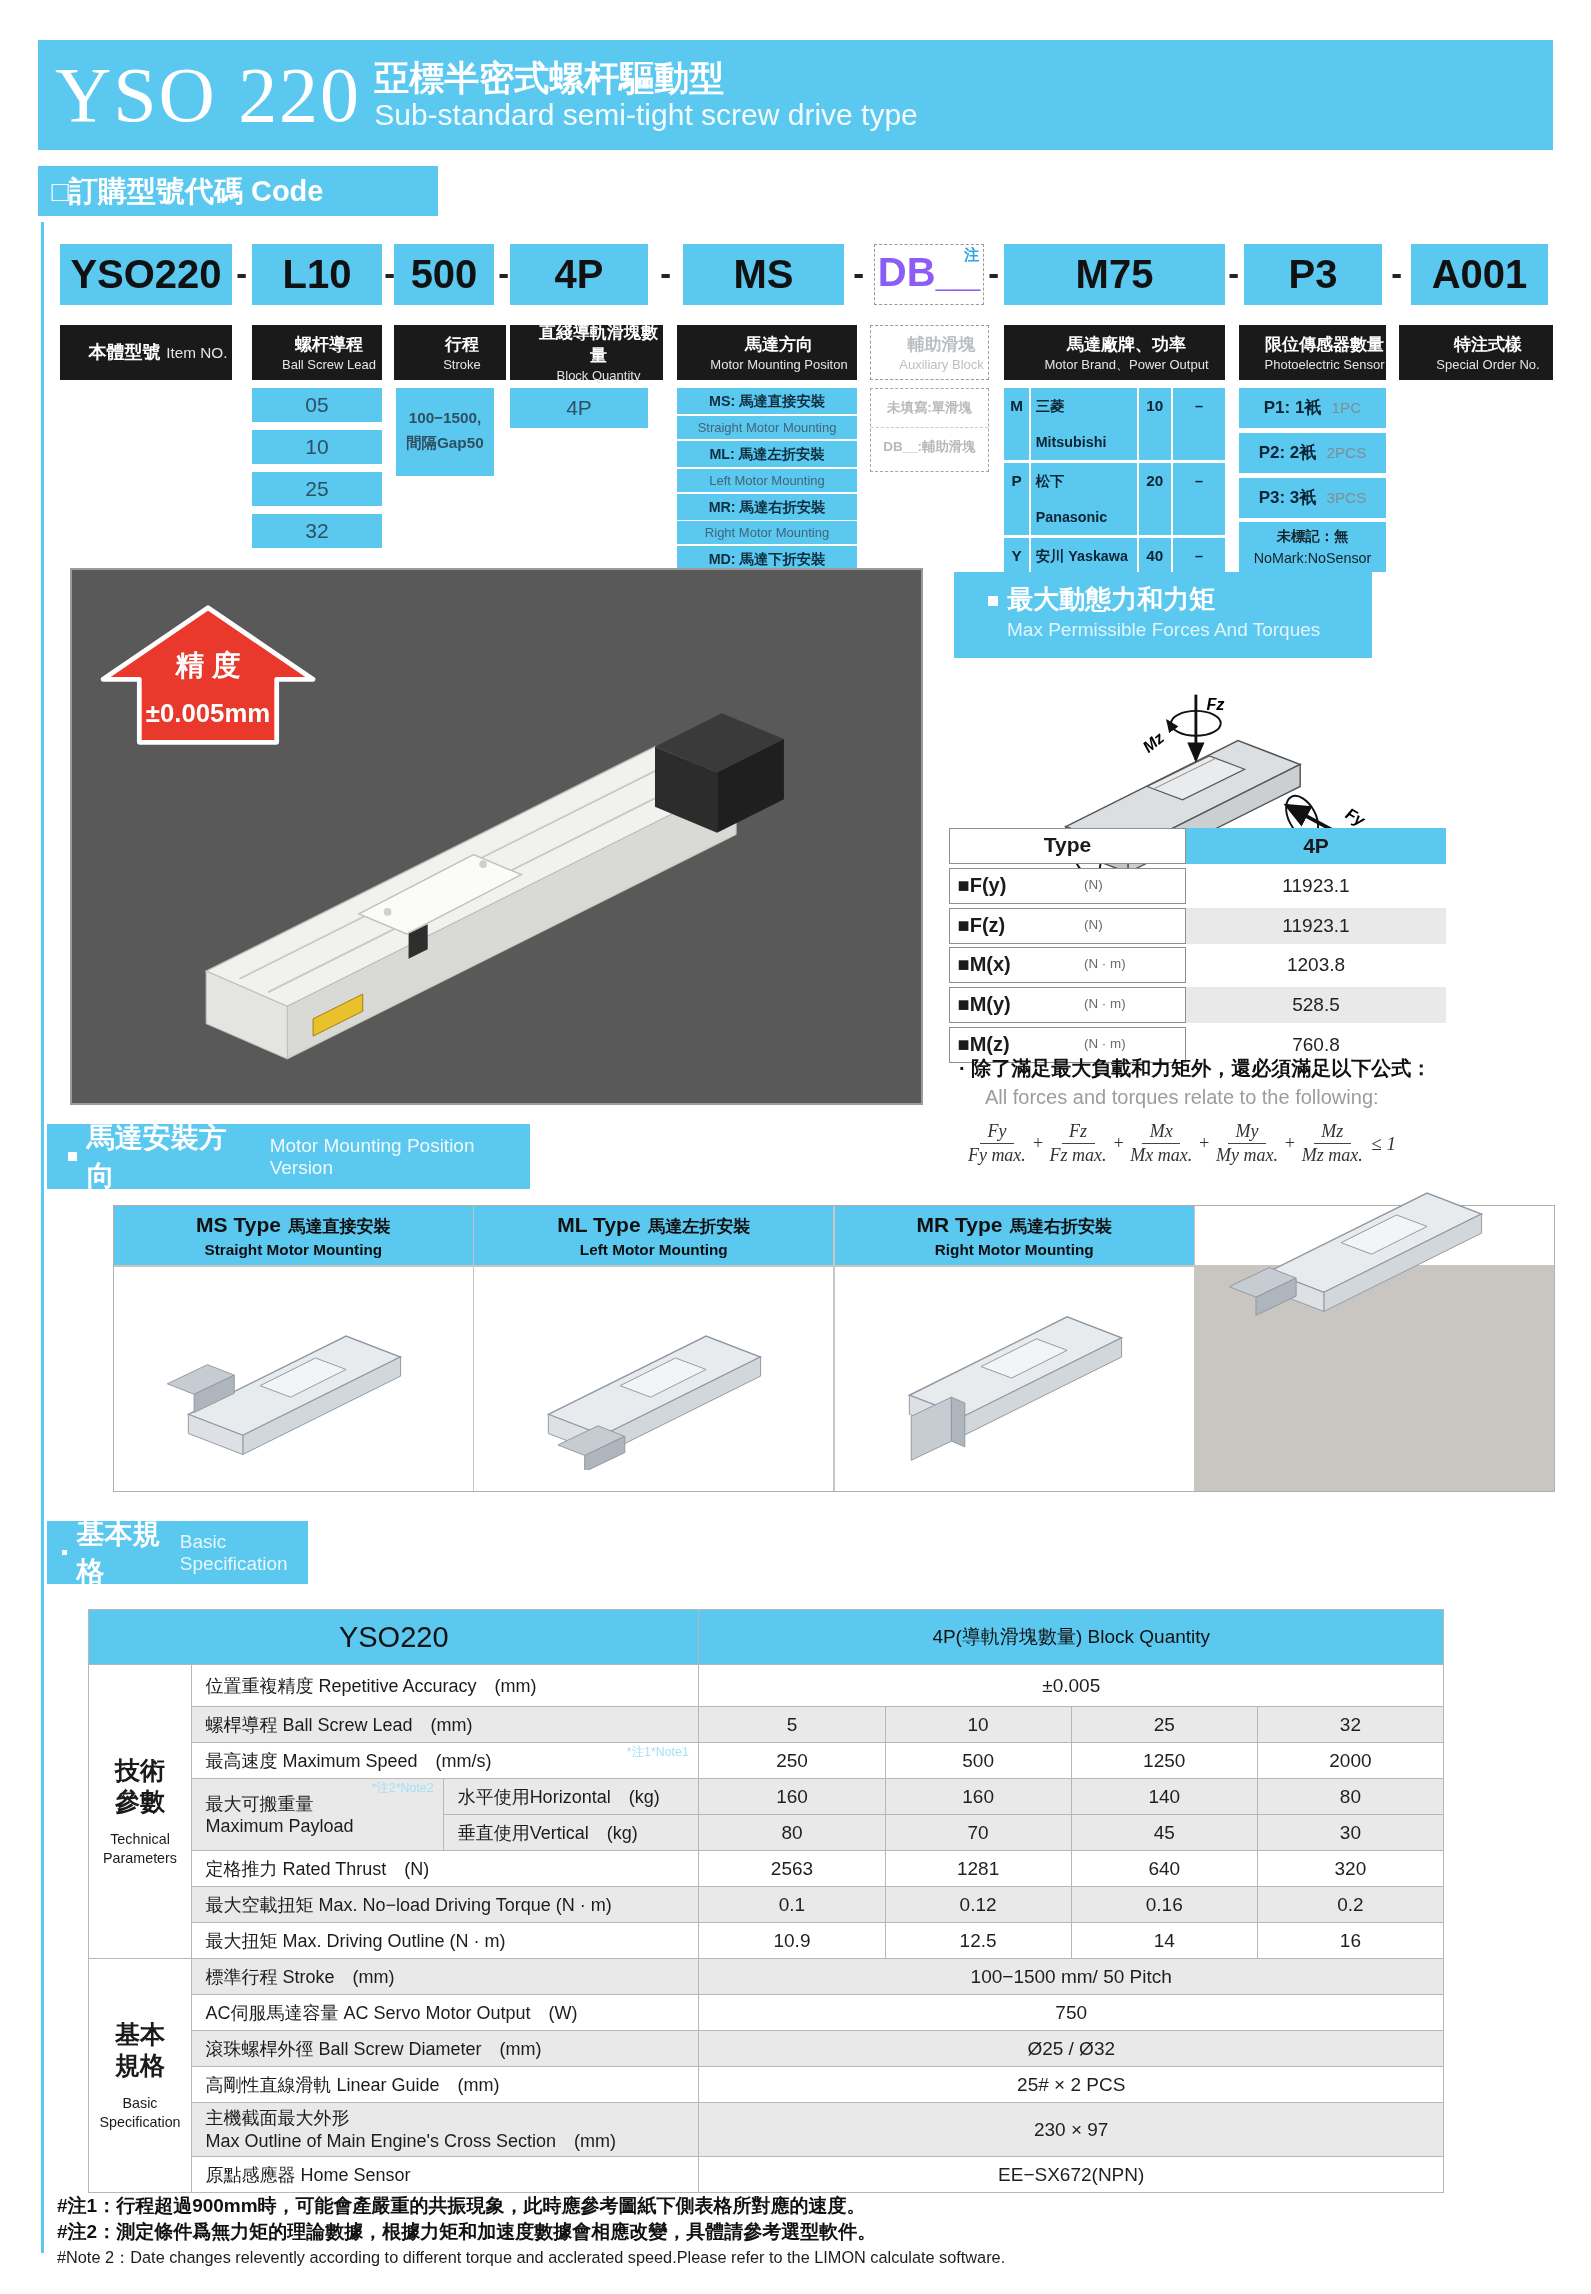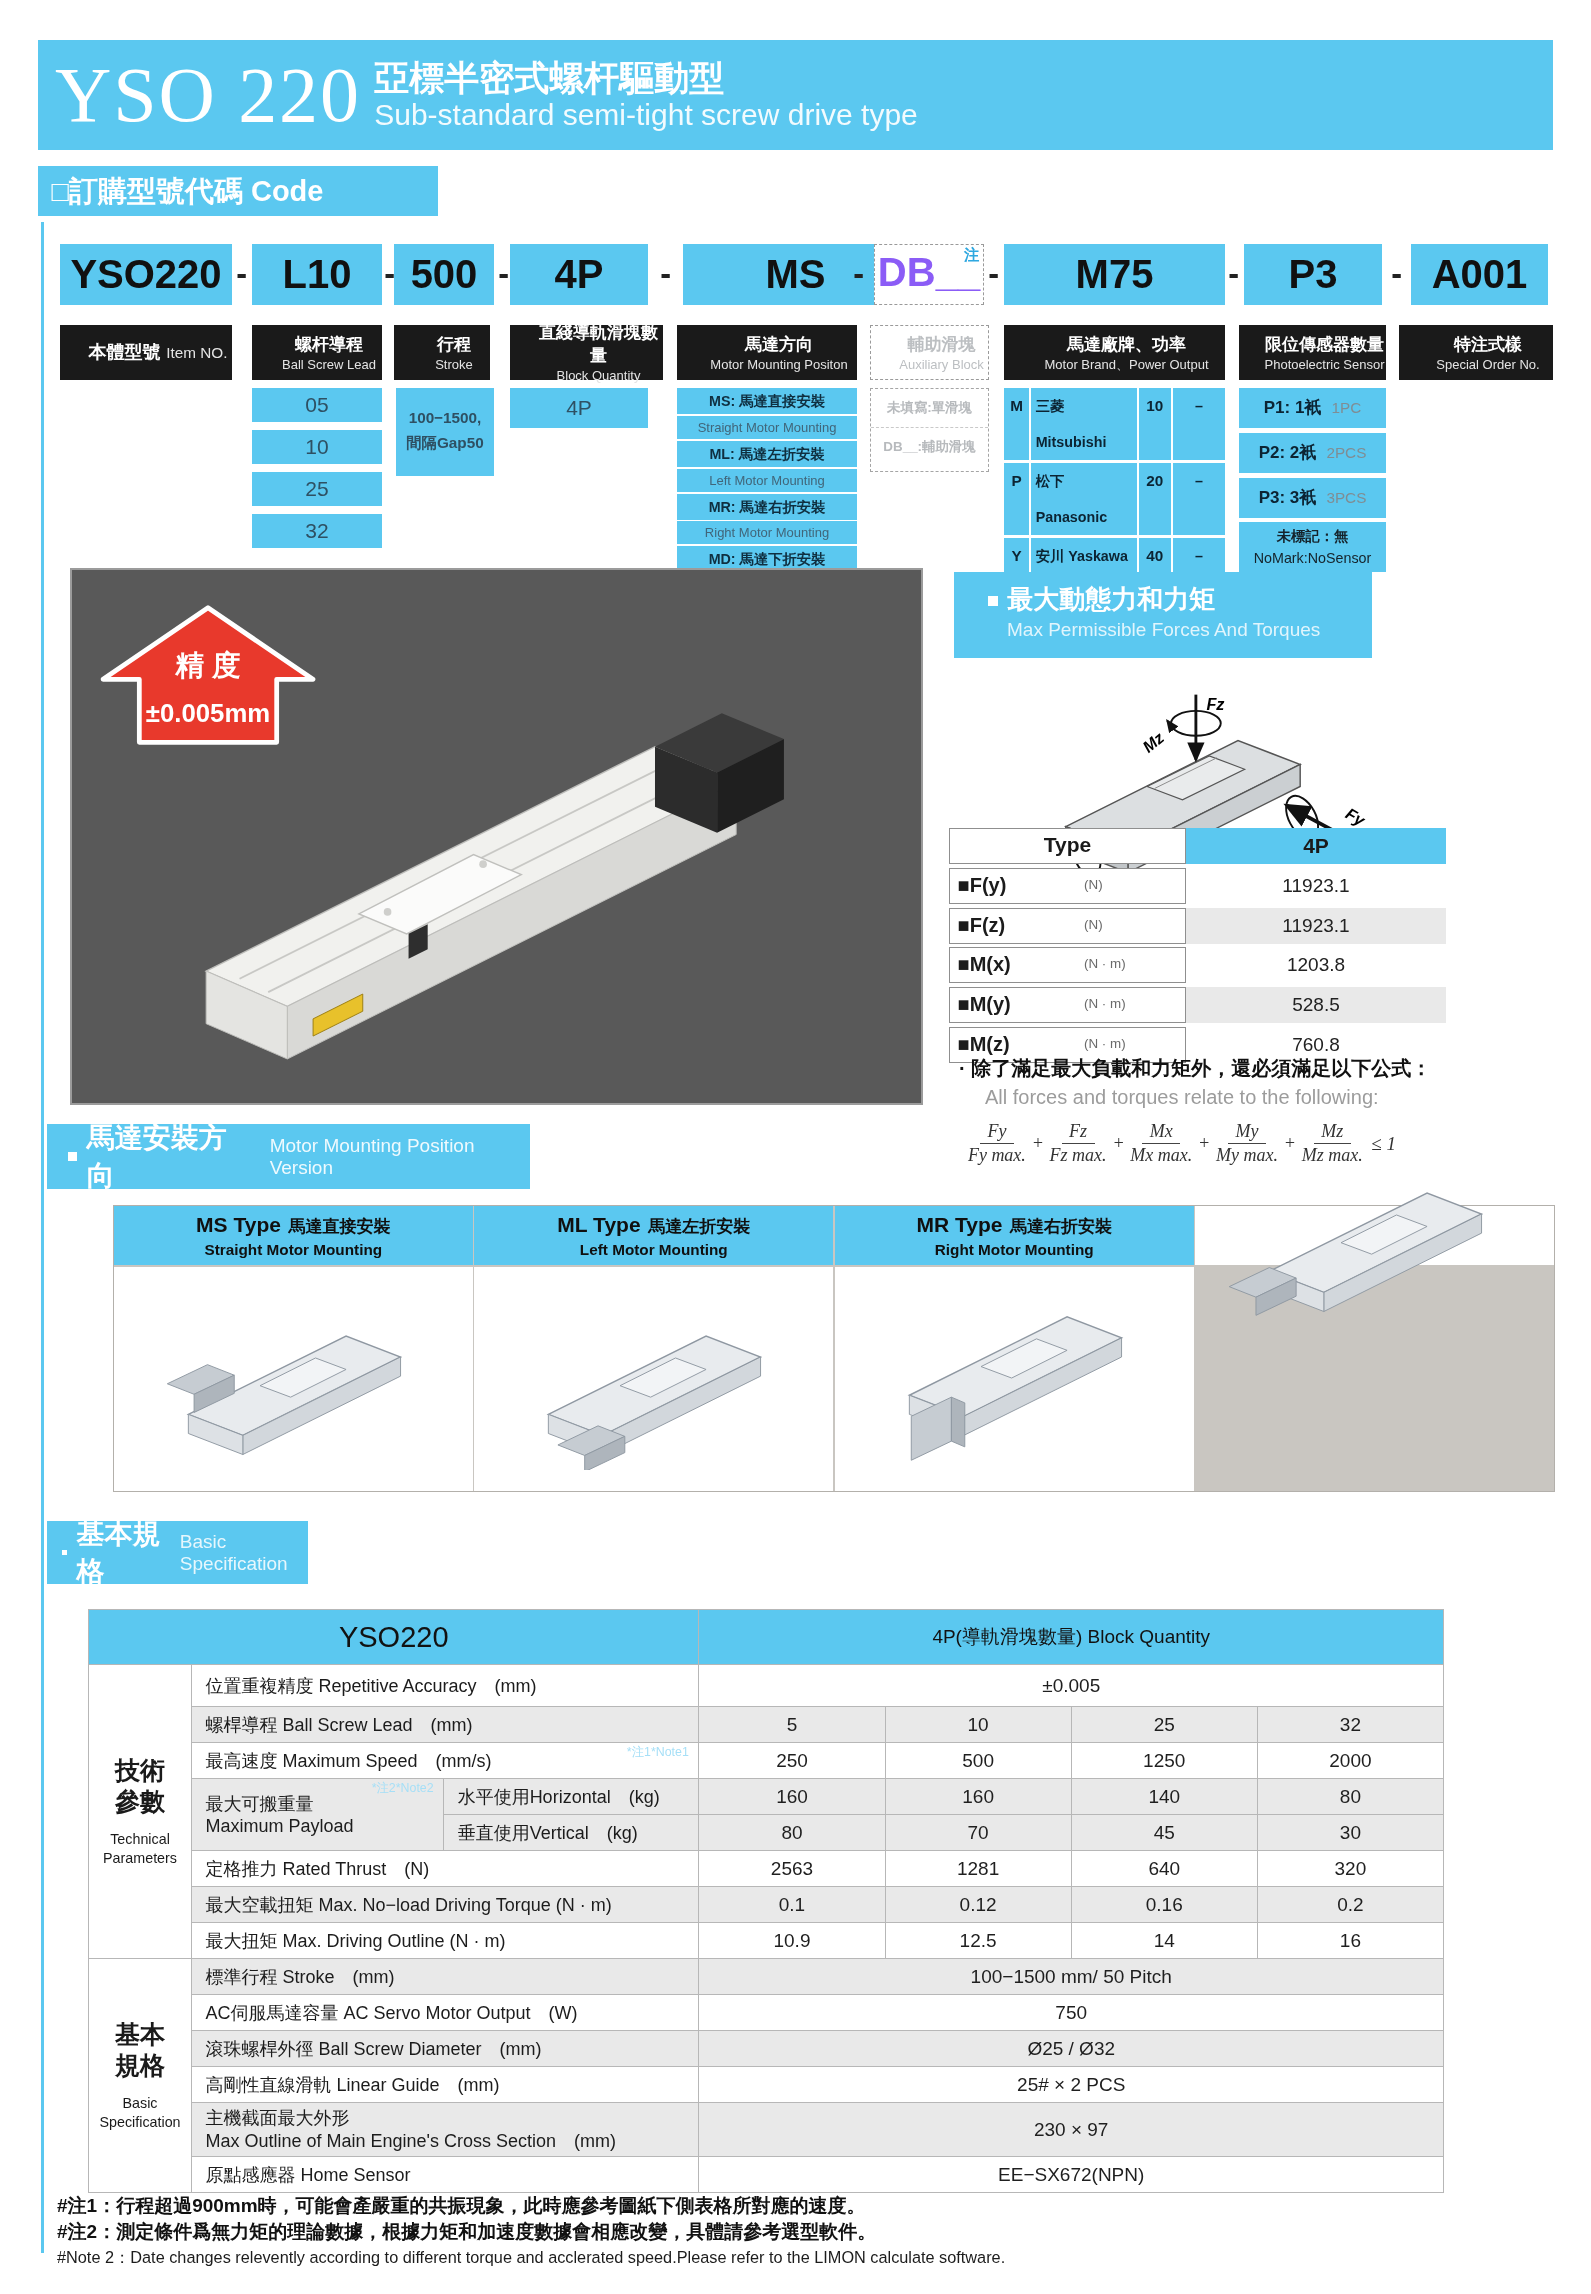--- a/index.html
+++ b/index.html
@@ -128,42 +128,42 @@
   <div id="code-heading" class="abs blue">□訂購型號代碼 Code</div>
 
   <div class="abs code-box blue" style="left:60px;width:172px;">YSO220</div>
   <div class="abs code-dash" style="left:234px;">-</div>
   <div class="abs code-box blue" style="left:252px;width:130px;">L10</div>
   <div class="abs code-dash" style="left:382px;">-</div>
   <div class="abs code-box blue" style="left:394px;width:100px;">500</div>
   <div class="abs code-dash" style="left:496px;">-</div>
   <div class="abs code-box blue" style="left:510px;width:138px;">4P</div>
   <div class="abs code-dash" style="left:658px;">-</div>
-  <div class="abs code-box blue" style="left:683px;width:161px;padding-left:32px;">MS</div>
+  <div class="abs code-box blue" style="left:683px;width:161px;">MS</div>
   <div class="abs code-dash" style="left:851px;">-</div>
   <div class="abs code-box" id="code-aux" style="left:874px;width:110px;">
     <span style="color:#8b5cf6;">DB__</span>
     <span id="aux-note-mark">注</span>
   </div>
   <div class="abs code-dash" style="left:986px;">-</div>
   <div class="abs code-box blue" style="left:1004px;width:221px;">M75</div>
   <div class="abs code-dash" style="left:1226px;">-</div>
   <div class="abs code-box blue" style="left:1244px;width:138px;">P3</div>
   <div class="abs code-dash" style="left:1389px;">-</div>
   <div class="abs code-box blue" style="left:1411px;width:137px;">A001</div>
 
   <div class="abs blk-bar single" style="left:60px;width:172px;">
     <span class="zh">本體型號</span>
     <span class="en">Item NO.</span>
   </div>
   <div class="abs blk-bar" style="left:252px;width:130px;">
     <span class="zh">螺杆導程</span>
     <span class="en">Ball Screw Lead</span>
   </div>
-  <div class="abs blk-bar" style="left:394px;width:96px;">
+  <div class="abs blk-bar" style="left:394px;width:112px;">
     <span class="zh">行程</span>
     <span class="en">Stroke</span>
   </div>
   <div class="abs blk-bar" style="left:510px;width:153px;">
     <span class="zh">直綫導軌滑塊數量</span>
     <span class="en">Block Quantity</span>
   </div>
   <div class="abs blk-bar" style="left:677px;width:180px;">
     <span class="zh">馬達方向</span>
     <span class="en">Motor Mounting Positon</span>

